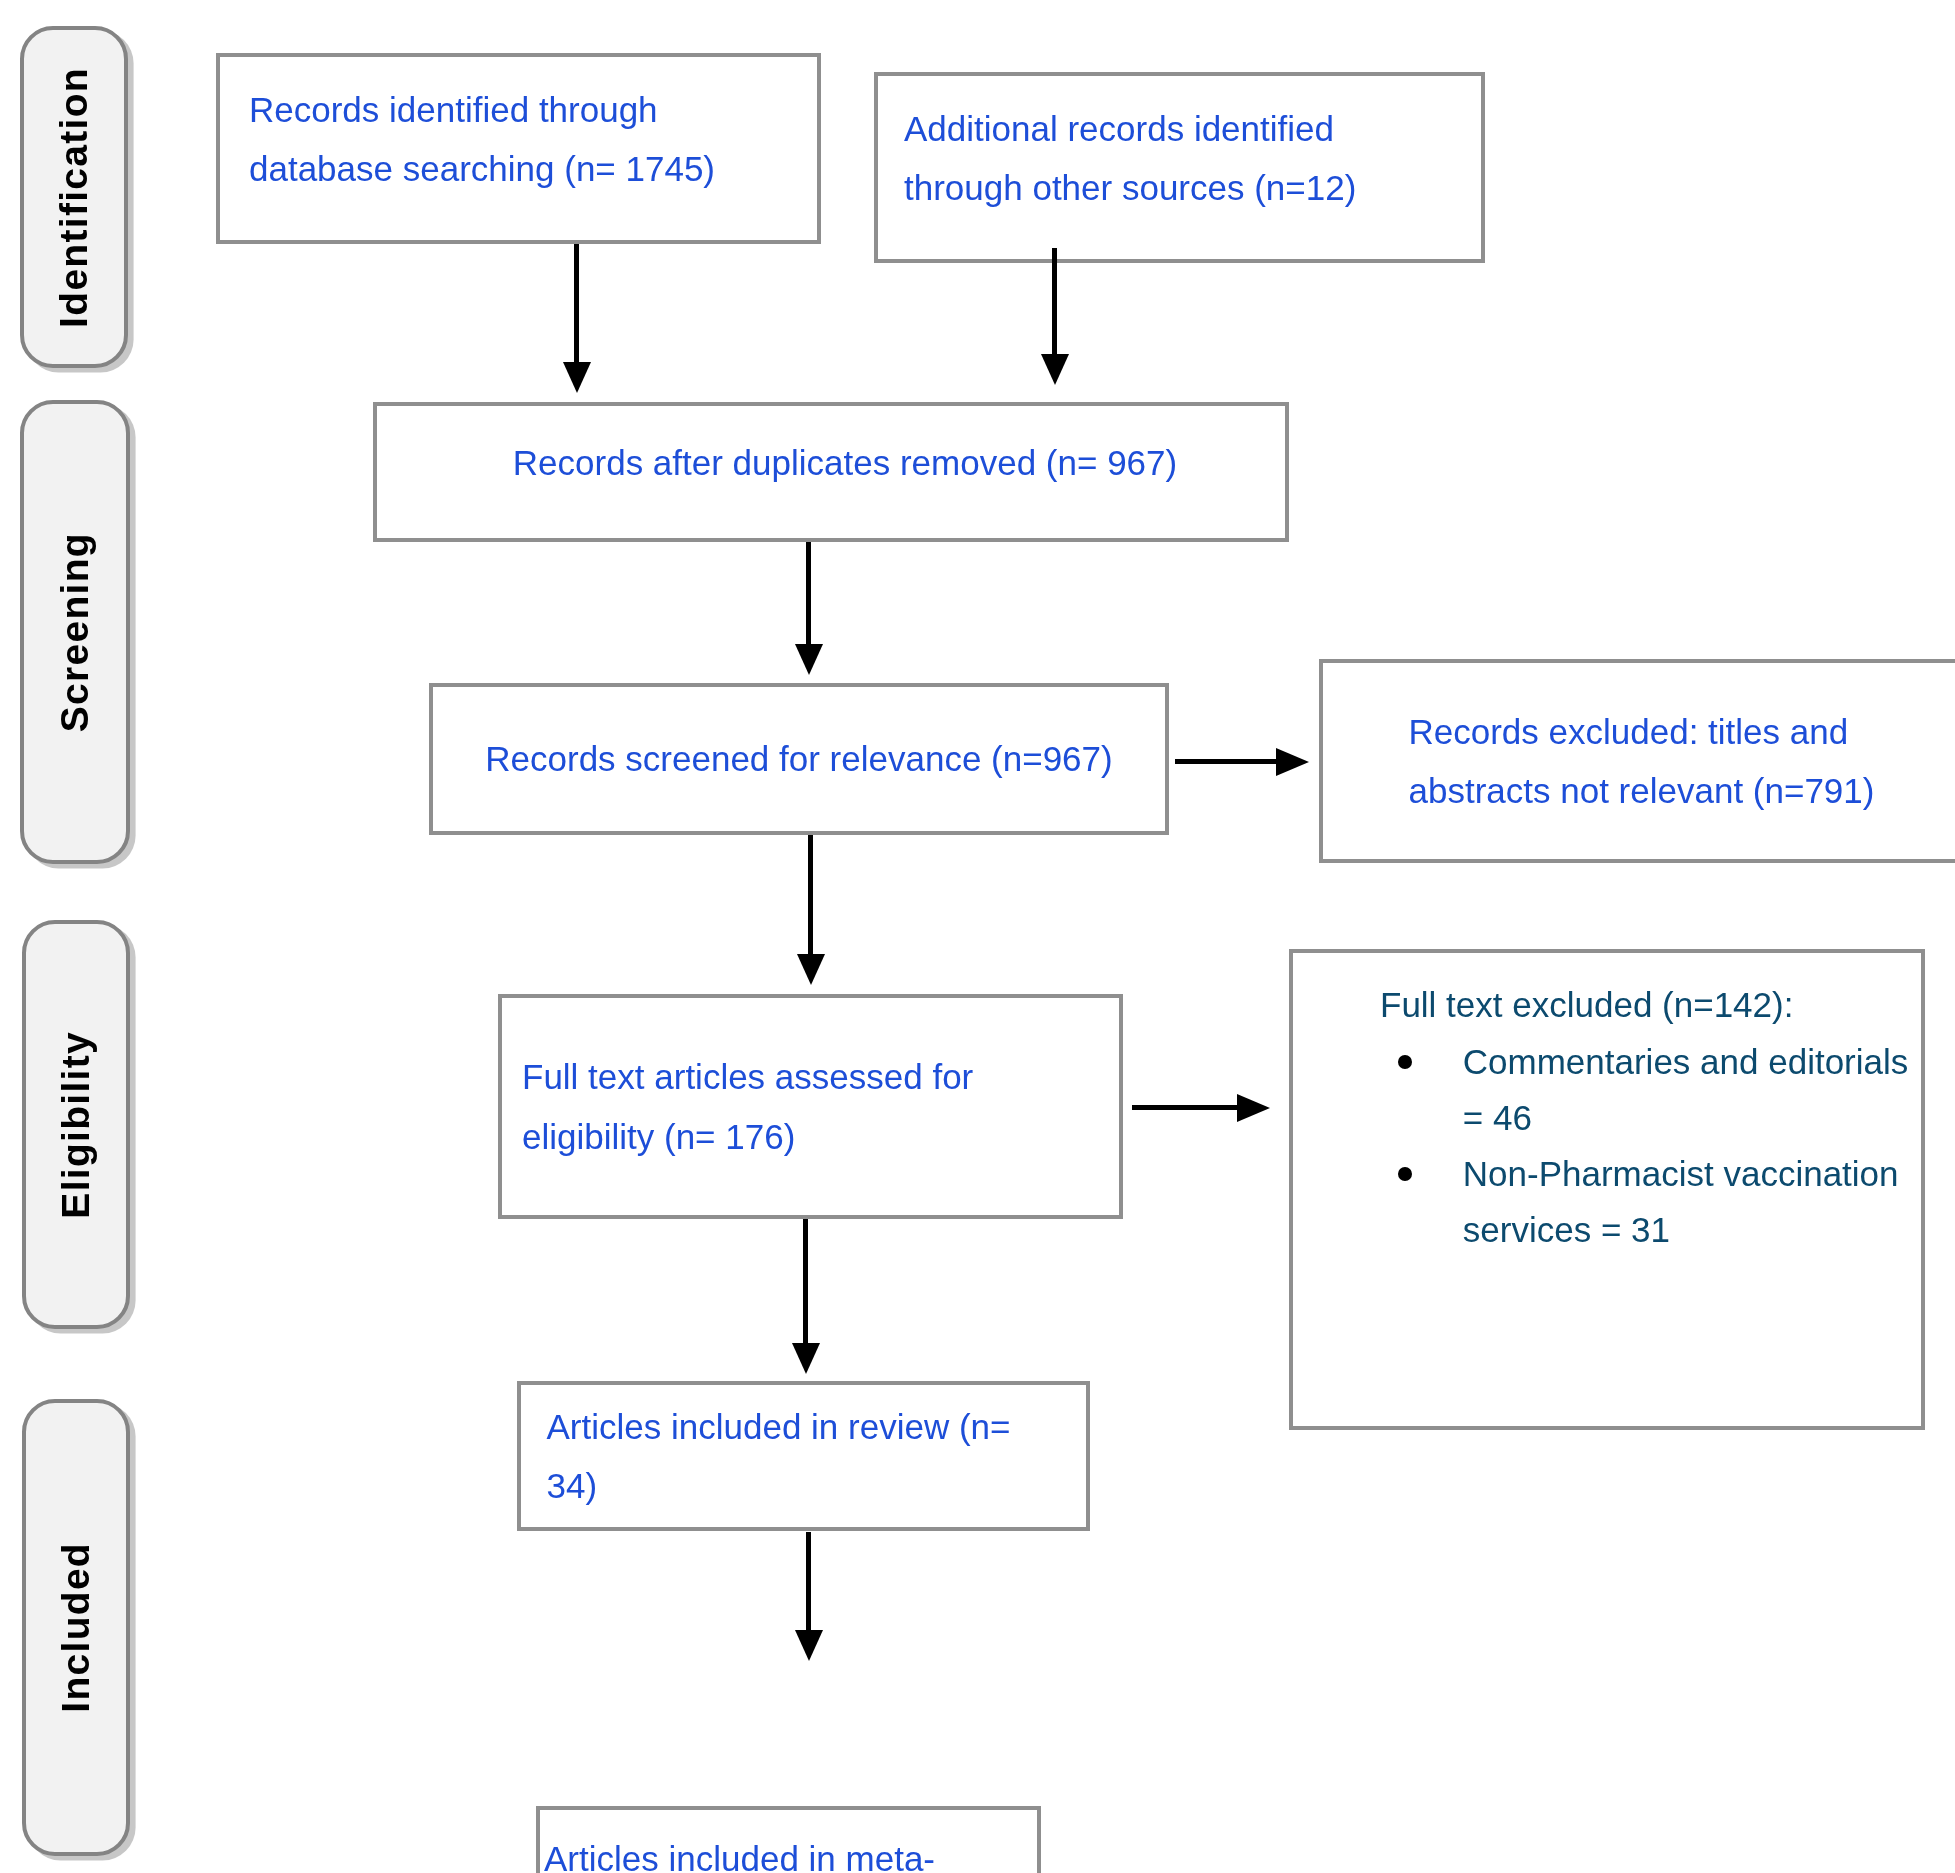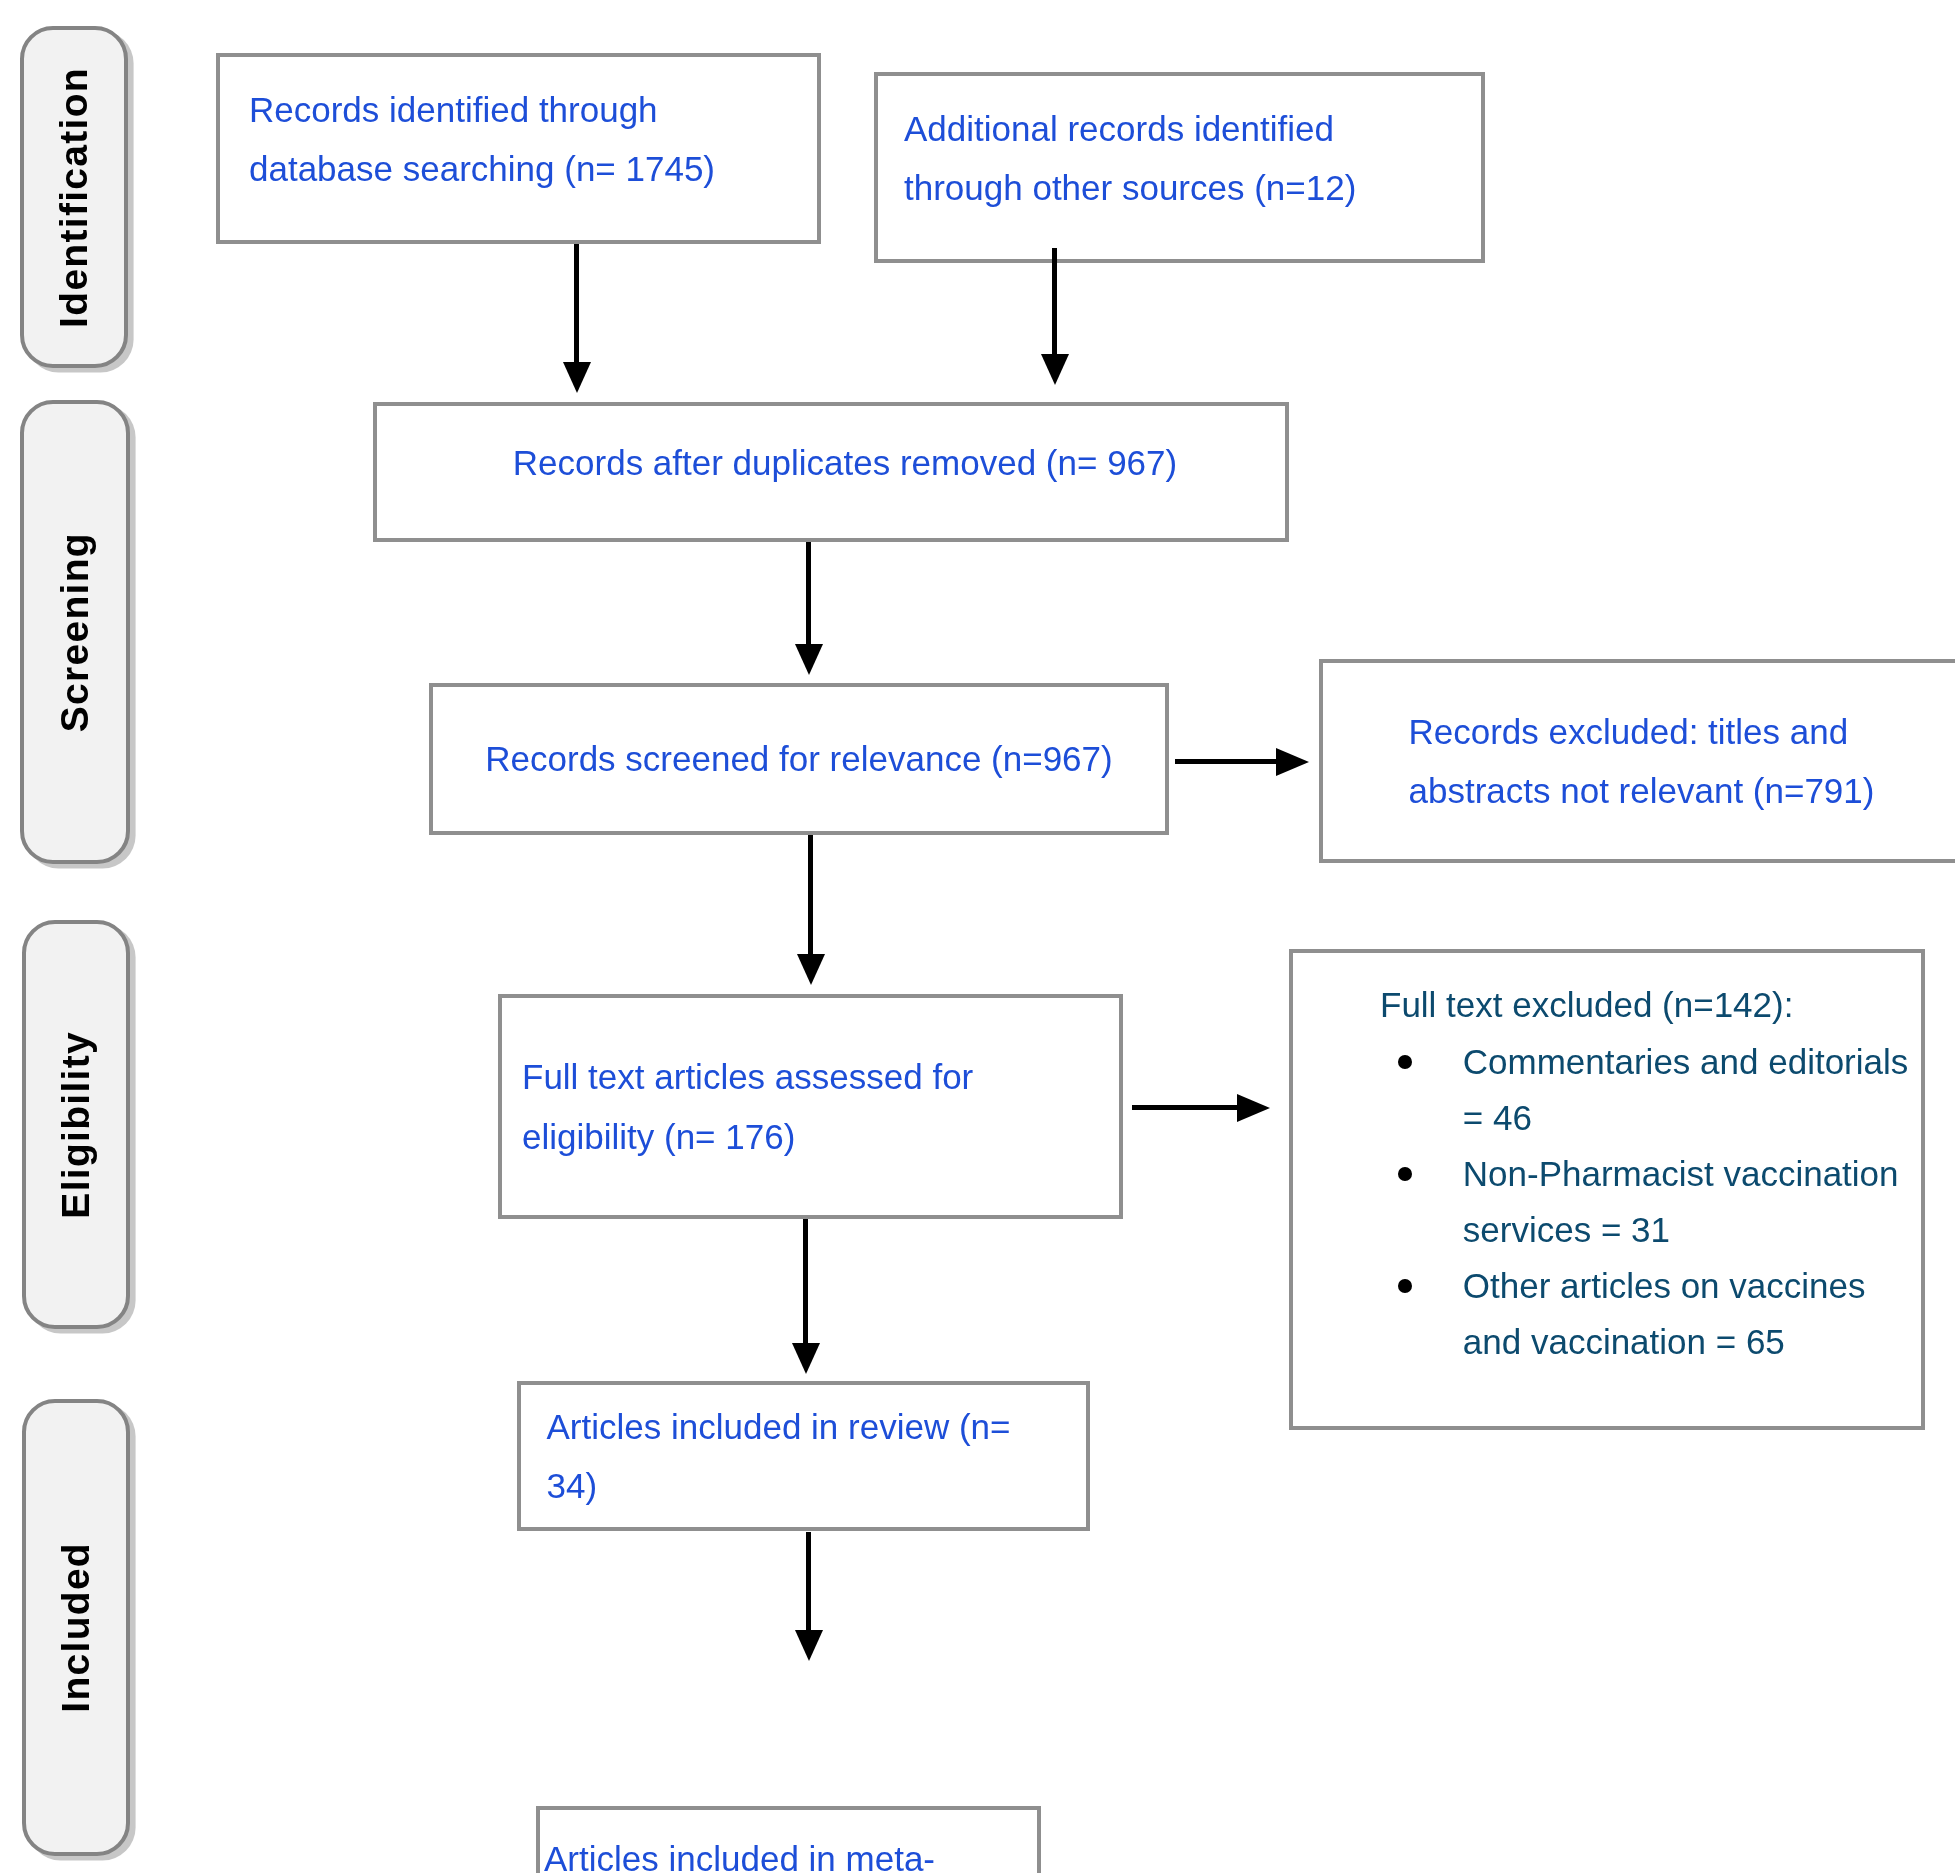--- a/index.html
+++ b/index.html
@@ -181,24 +181,20 @@
     <div class="ft-title">Full text excluded (n=142):</div>
     <ul class="ft-list">
       <li class="ft-item">
         <span class="bullet"></span>
         <span class="ft-item-text">Commentaries and editorials = 46</span>
       </li>
       <li class="ft-item">
         <span class="bullet"></span>
         <span class="ft-item-text">Non-Pharmacist vaccination services = 31</span>
       </li>
-      <li class="ft-item">
-        <span class="bullet"></span>
-        <span class="ft-item-text">Other articles on vaccines and vaccination = 65</span>
-      </li>
     </ul>
   </div>
 
   <div class="node node-review">
     <span class="node-text">Articles included in review (n= 34)</span>
   </div>
 
   <div class="node node-meta">
     <span class="node-text">Articles included in meta-analysis (n=25)</span>
   </div>

